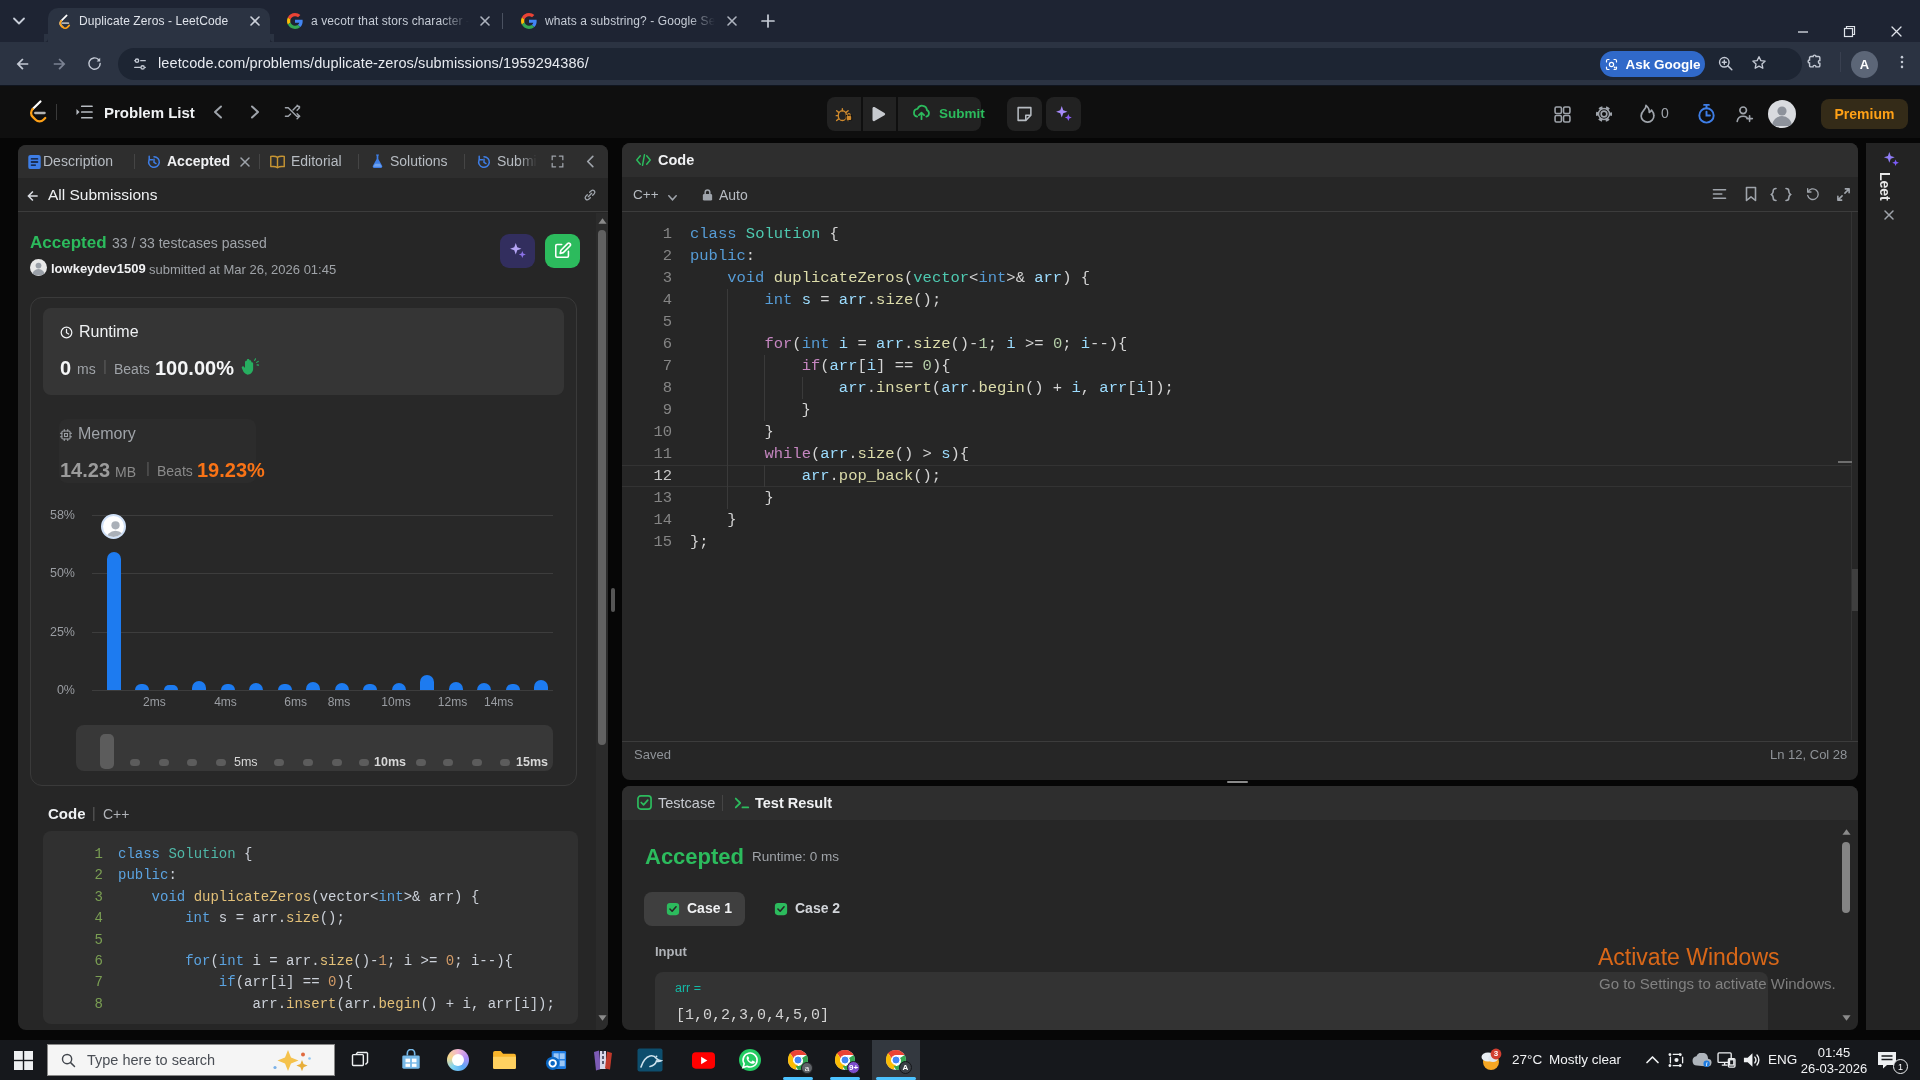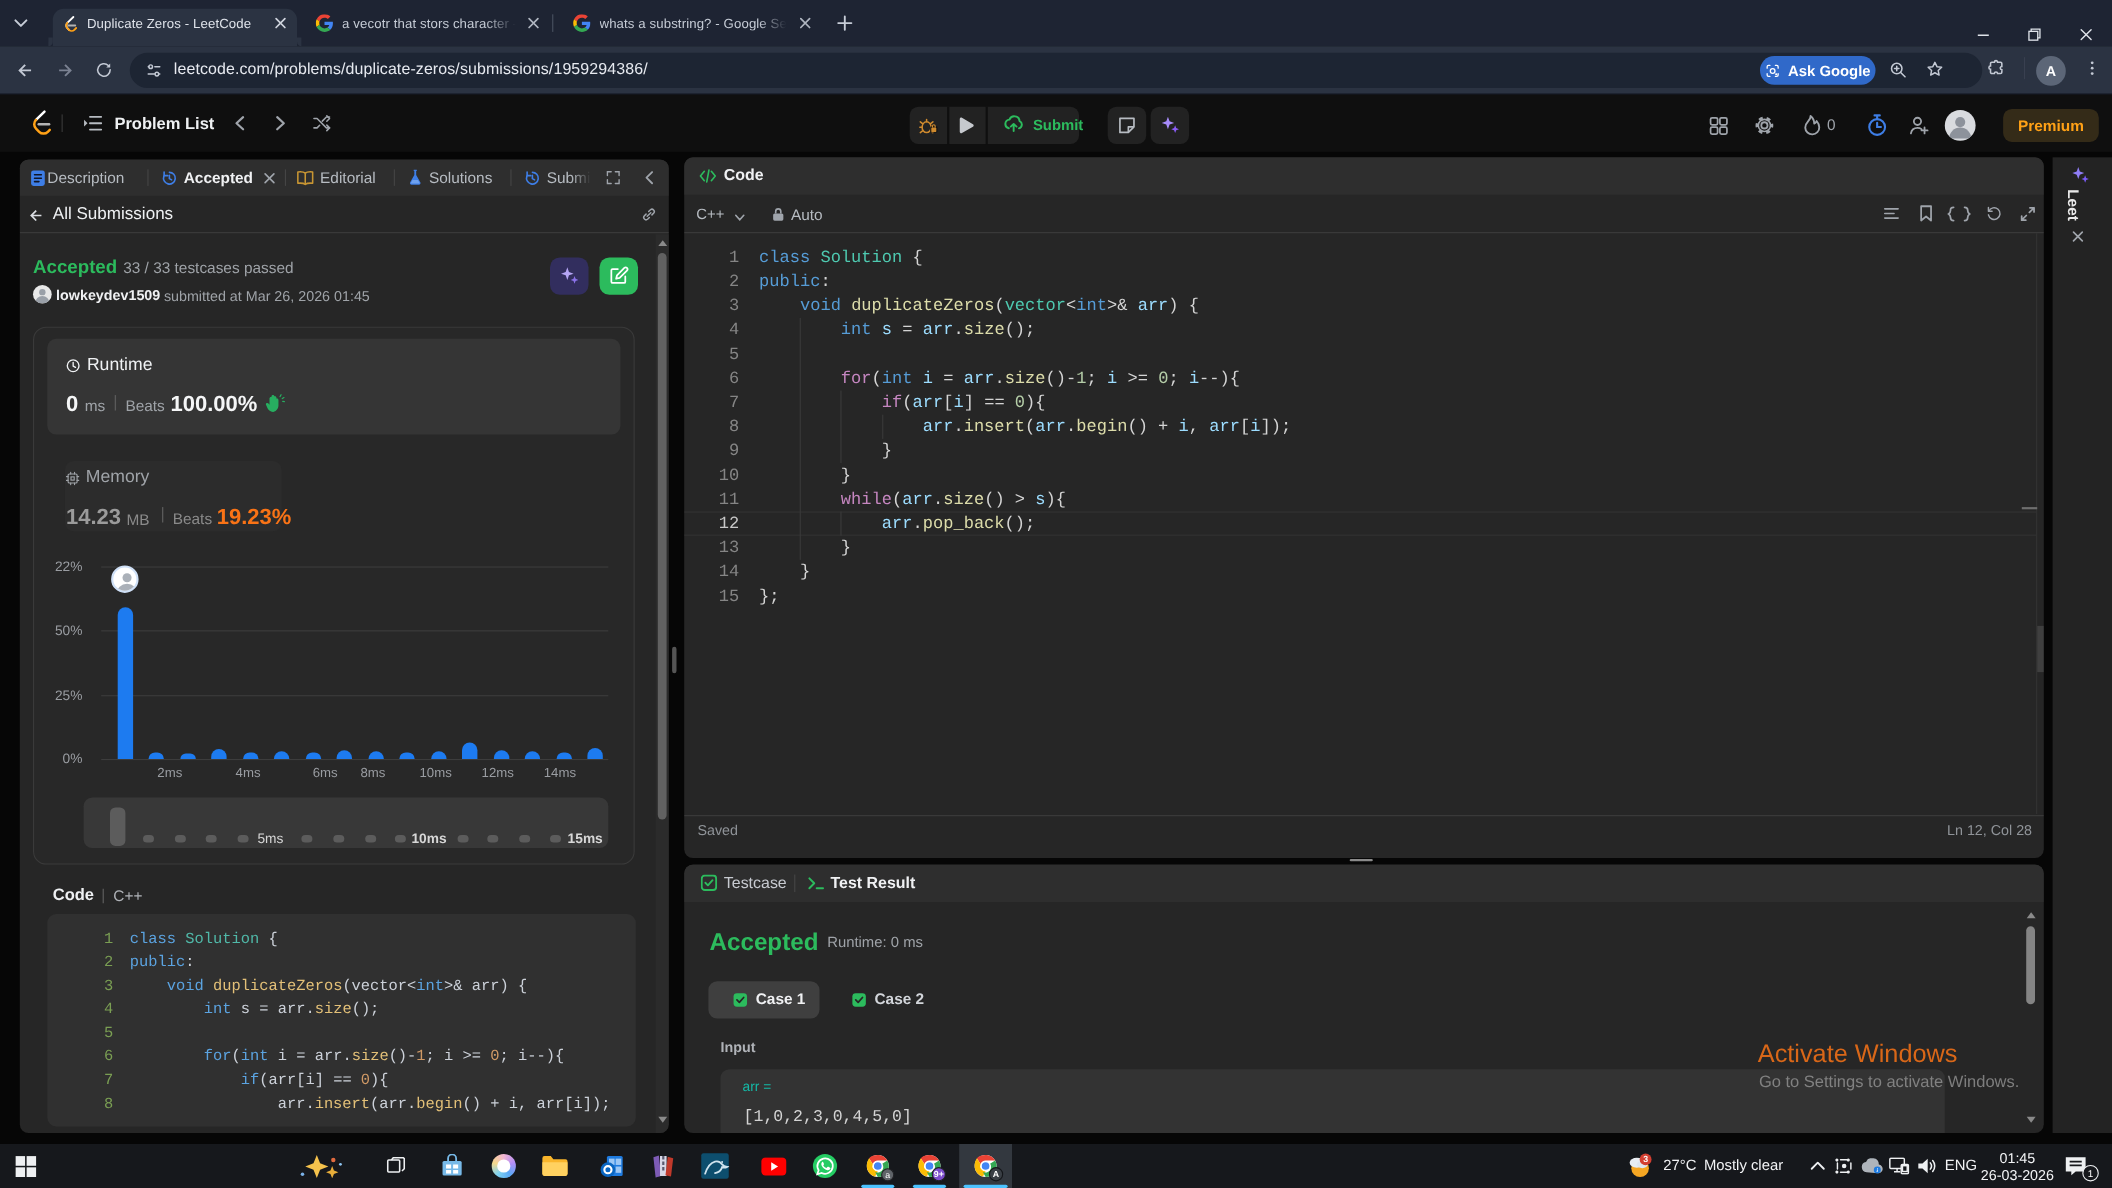--- a/index.html
+++ b/index.html
@@ -315,21 +315,21 @@
       <path d="M9 5V2.5M15 5V2.5M9 21.5V19M15 21.5V19M5 9H2.5M5 15H2.5M21.5 9H19M21.5 15H19" stroke-linecap="round"></path>
     </svg>
   <div class="a" style="left:60px;top:280px;font-size:16px;color:#9fa3a8">Memory</div>
   <div class="a" style="left:42px;top:314px;font-size:20px;font-weight:700;color:#9b9b9b">14.23</div>
   <div class="a" style="left:97px;top:319px;font-size:14px;color:#8a8a8a">MB</div>
   <div class="a" style="left:128px;top:314px;font-size:15px;color:#5a5a5a">|</div>
   <div class="a" style="left:139px;top:318px;font-size:14px;color:#8a8a8a">Beats</div>
   <div class="a" style="left:179px;top:314px;font-size:20px;font-weight:700;color:#f97316">19.23%</div>
 
   <div class="a" style="left:74px;top:369.5px;width:461px;height:1px;background:#3d3d3d"></div>
-  <div class="a" style="left:17px;top:362.5px;width:40px;font-size:12.5px;color:#9a9da2;text-align:right">22%</div>
+  <div class="a" style="left:17px;top:362.5px;width:40px;font-size:12.5px;color:#9a9da2;text-align:right">58%</div>
   <div class="a" style="left:74px;top:428px;width:461px;height:1px;background:#3d3d3d"></div>
   <div class="a" style="left:17px;top:421px;width:40px;font-size:12.5px;color:#9a9da2;text-align:right">50%</div>
   <div class="a" style="left:74px;top:486.5px;width:461px;height:1px;background:#3d3d3d"></div>
   <div class="a" style="left:17px;top:479.5px;width:40px;font-size:12.5px;color:#9a9da2;text-align:right">25%</div>
   <div class="a" style="left:74px;top:545px;width:461px;height:1px;background:#3d3d3d"></div>
   <div class="a" style="left:17px;top:538px;width:40px;font-size:12.5px;color:#9a9da2;text-align:right">0%</div>
   <div class="a" style="left:88.5px;top:407px;width:14px;height:138px;background:#1d7bf0;border-radius:7px 7px 0 0"></div>
   <div class="a" style="left:117px;top:539px;width:14px;height:6px;background:#1d7bf0;border-radius:7px 7px 0 0"></div>
   <div class="a" style="left:145.5px;top:539.5px;width:14px;height:5.5px;background:#1d7bf0;border-radius:7px 7px 0 0"></div>
   <div class="a" style="left:174.0px;top:536px;width:14px;height:9px;background:#1d7bf0;border-radius:7px 7px 0 0"></div>
@@ -344,21 +344,21 @@
   <div class="a" style="left:430.5px;top:537.4px;width:14px;height:7.6px;background:#1d7bf0;border-radius:7px 7px 0 0"></div>
   <div class="a" style="left:459.0px;top:538px;width:14px;height:7px;background:#1d7bf0;border-radius:7px 7px 0 0"></div>
   <div class="a" style="left:487.5px;top:538.7px;width:14px;height:6.3px;background:#1d7bf0;border-radius:7px 7px 0 0"></div>
   <div class="a" style="left:516.0px;top:535.4px;width:14px;height:9.6px;background:#1d7bf0;border-radius:7px 7px 0 0"></div>
   <div class="a" style="left:125px;top:550px;width:50px;font-size:12px;color:#9a9da2;text-align:left">2ms</div>
   <div class="a" style="left:182.5px;top:550px;width:50px;font-size:12px;color:#9a9da2;text-align:center">4ms</div>
   <div class="a" style="left:239px;top:550px;width:50px;font-size:12px;color:#9a9da2;text-align:right">6ms</div>
   <div class="a" style="left:296px;top:550px;width:50px;font-size:12px;color:#9a9da2;text-align:center">8ms</div>
   <div class="a" style="left:353px;top:550px;width:50px;font-size:12px;color:#9a9da2;text-align:center">10ms</div>
   <div class="a" style="left:409.5px;top:550px;width:50px;font-size:12px;color:#9a9da2;text-align:center">12ms</div>
-  <div class="a" style="left:466px;top:550px;width:50px;font-size:12px;color:#9a9da2;text-align:center">14ms</div>
+  <div class="a" style="left:466px;top:550px;width:50px;font-size:12px;color:#9a9da2;text-align:left">14ms</div>
   <div class="a" style="left:83px;top:369px;width:25px;height:25px;border-radius:50%;background:#fff;border:2.5px solid #cfe0f7;overflow:hidden"><svg width="25" height="25" viewBox="0 0 17 17">
         <circle cx="8.5" cy="6.3" r="2.8" fill="#aab0b8"></circle>
         <path d="M2 16.5a6.5 6.5 0 0 1 13 0z" fill="#aab0b8"></path>
       </svg></div>
 
   <div class="a" style="left:58px;top:580px;width:477px;height:46px;background:#383838;border-radius:8px"></div>
   <div class="a" style="left:82px;top:589px;width:14px;height:35px;background:#5c5c5c;border-radius:5px"></div>
   <div class="a" style="left:111.5px;top:614px;width:10px;height:7px;background:#5c5c5c;border-radius:4px"></div>
   <div class="a" style="left:140.5px;top:614px;width:10px;height:7px;background:#5c5c5c;border-radius:4px"></div>
   <div class="a" style="left:169px;top:614px;width:10px;height:7px;background:#5c5c5c;border-radius:4px"></div>
@@ -548,20 +548,27 @@
 </div>
 
 <div class="a" id="taskbar">
   <svg class="a" style="left:14px;top:11px" width="19" height="19" viewBox="0 0 19 19">
       <rect x="0" y="0" width="8.8" height="8.8" fill="#eef0f2"></rect>
       <rect x="10.2" y="0" width="8.8" height="8.8" fill="#eef0f2"></rect>
       <rect x="0" y="10.2" width="8.8" height="8.8" fill="#eef0f2"></rect>
       <rect x="10.2" y="10.2" width="8.8" height="8.8" fill="#eef0f2"></rect>
     </svg>
   
+  <div class="a f" style="left:47px;top:4px;width:288px;height:32px;background:#f5f5f5;border:1px solid #888">
+    <svg style="margin-left:12px" width="17" height="17" viewBox="0 0 24 24" fill="none" stroke="#42464d" stroke-width="2">
+        <circle cx="10" cy="10" r="6.5"></circle>
+        <path d="M15 15l5.5 5.5" stroke-linecap="round"></path>
+      </svg>
+    <span style="margin-left:10px;font-size:14.5px;color:#4a4e55">Type here to search</span>
+  </div>
   <svg class="a" style="left:262px;top:8px" width="62" height="26" viewBox="0 0 62 26">
       <path d="M26 2 29 9.5 36.5 12.5 29 15.5 26 23 23 15.5 15.5 12.5 23 9.5z" fill="#f5c24c"></path>
       <path d="M40 12 41.6 16 45.6 17.6 41.6 19.2 40 23.2 38.4 19.2 34.4 17.6 38.4 16z" fill="#e8ae3a"></path>
       <circle cx="41" cy="6.5" r="2" fill="#e06a3f"></circle>
       <circle cx="13" cy="19.5" r="1.6" fill="#7ab1e8"></circle>
       <circle cx="47.5" cy="10.5" r="1.3" fill="#8ec5f2"></circle>
     </svg>
   
   <svg class="a" style="left:350px;top:10px" width="20" height="20" viewBox="0 0 24 24" fill="none" stroke="#eef0f2" stroke-width="1.7">
       <rect x="3" y="5.5" width="13" height="13" rx="1"></rect>

